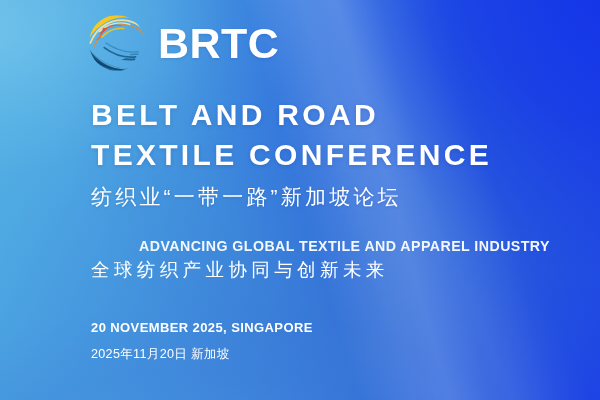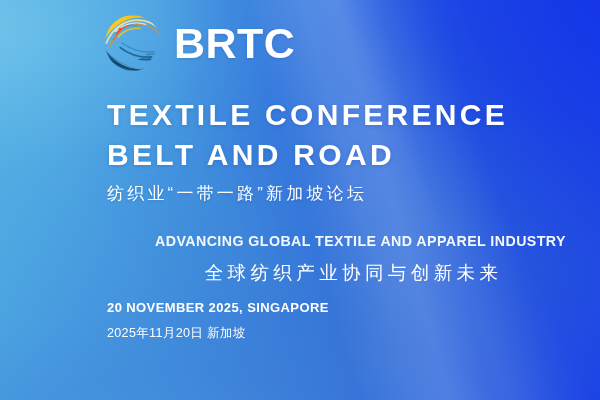--- a/index.html
+++ b/index.html
@@ -8,21 +8,20 @@
     width:600px; height:400px;
     font-family:"Liberation Sans", sans-serif;
     overflow:hidden;
   }
 
   #poster {
     position:relative;
     width:600px; height:400px;
     background:#3b82d8;
     overflow:hidden;
-    padding-left:16px;
   }
 
   
   .bg-layer { position:absolute; inset:0; pointer-events:none; }
 
   .bg-base {
     background:linear-gradient(118deg,
       #56b4e4 0%,
       #4ea8e2 16%,
       #4596de 33%,
@@ -108,53 +107,51 @@
     letter-spacing:3.3px;
     line-height:1.32;
     text-shadow:0 1px 4px rgba(10,50,130,0.20);
   }
   .title-block .line { display:block; white-space:nowrap; }
 
   
   .cn-headline {
     margin-top:9px;
     color:#ffffff;
-    font-size:17px;
+    font-size:21px;
     font-weight:500;
     letter-spacing:3.2px;
     line-height:1.3;
     white-space:nowrap;
     text-shadow:0 1px 3px rgba(10,50,130,0.18);
   }
 
   
   .en-tagline {
     margin-top:26px;
     color:#f2f8fd;
     font-size:14.2px;
     font-weight:bold;
     letter-spacing:0.45px;
     line-height:1.52;
   }
   .en-tagline .line { display:block; white-space:nowrap;margin-left:48px; }
 
   
   .cn-tagline {
-    margin-top:8px;
     color:#ffffff;
     font-size:18.5px;
     font-weight:500;
     letter-spacing:4.4px;
     line-height:1.3;
     white-space:nowrap;
-    text-align:center;
-  }
-
-  
-  .footer { margin-top:14px; }
+  }
+
+  
+  .footer { margin-top:37px; }
   .date-en {
     color:#ffffff;
     font-size:13px;
     font-weight:bold;
     letter-spacing:0.4px;
     line-height:1.35;
     white-space:nowrap;
   }
   .date-cn {
     margin-top:9px;
@@ -222,22 +219,22 @@
 
         <path d="M28 58 C 44 70, 64 76, 82 74" fill="none" stroke="#1B5E8C" stroke-width="3.0" opacity="0.9" stroke-linecap="round"></path>
         <path d="M31 50 C 49 62, 69 68, 87 65" fill="none" stroke="#2C7FAF" stroke-width="2.2" opacity="0.7" stroke-linecap="round"></path>
         <path d="M24 40 C 34 28, 50 23, 62 25" fill="none" stroke="#F5C518" stroke-width="2.6" opacity="0.85" stroke-linecap="round"></path>
       </svg>
 
       <span class="brand-word">BRTC</span>
     </div>
 
     <div class="title-block">
+      <span class="line">BELT AND ROAD</span>
       <span class="line">TEXTILE CONFERENCE</span>
-      <span class="line">BELT AND ROAD</span>
     </div>
 
     <div class="cn-headline">纺织业“一带一路”新加坡论坛</div>
 
     <div class="en-tagline">
       <span class="line">ADVANCING GLOBAL TEXTILE AND APPAREL INDUSTRY</span>
     </div>
 
     <div class="cn-tagline">全球纺织产业协同与创新未来</div>
 

